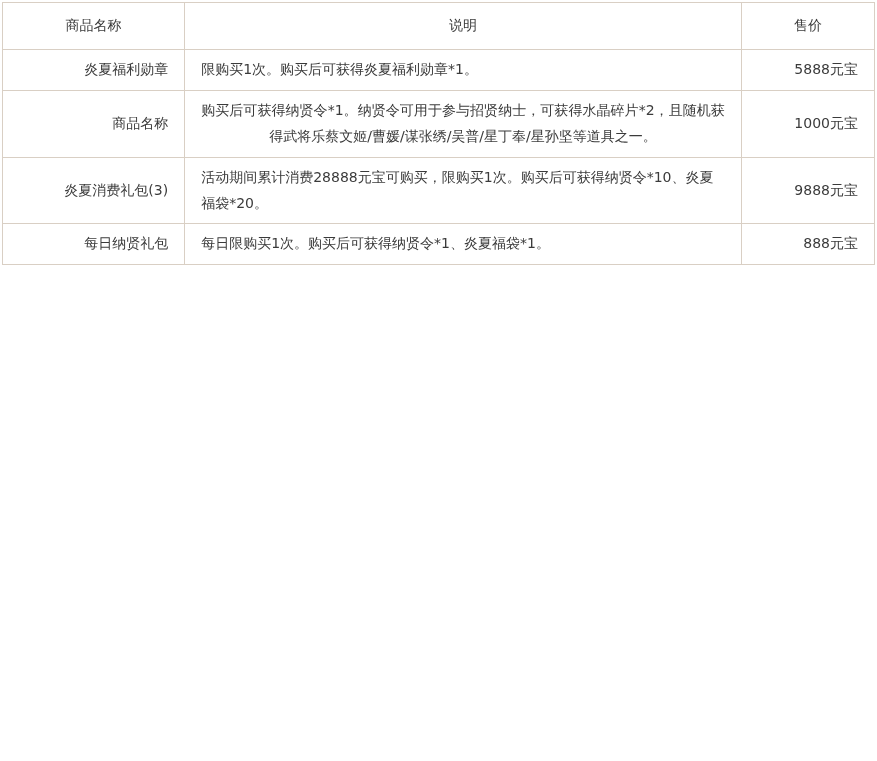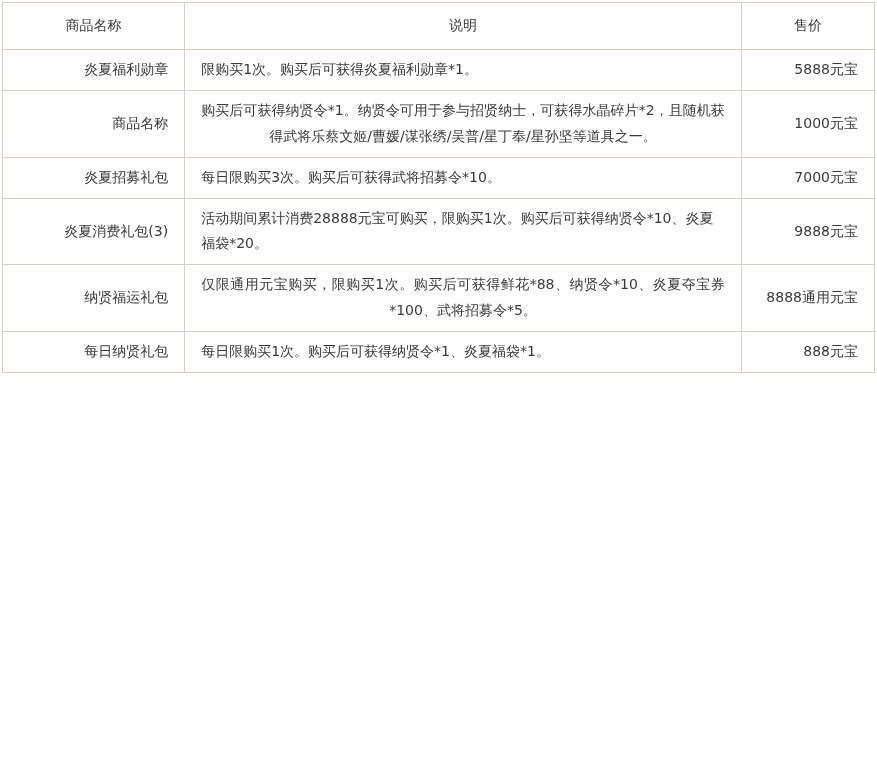--- a/index.html
+++ b/index.html
@@ -85,39 +85,29 @@
       </tr>
 
 
       <tr>
         <td class="cell-name">商品名称</td>
         <td class="cell-desc desc-long">购买后可获得纳贤令*1。纳贤令可用于参与招贤纳士，可获得水晶碎片*2，且随机获得武将乐蔡文姬/曹媛/谋张绣/吴普/星丁奉/星孙坚等道具之一。</td>
         <td class="cell-price">1000元宝</td>
       </tr>
 
 
-      <tr>
-        <td class="cell-name">炎夏招募礼包</td>
-        <td class="cell-desc">每日限购买3次。购买后可获得武将招募令*10。</td>
-        <td class="cell-price">7000元宝</td>
-      </tr>
 
 
 
       <tr>
         <td class="cell-name">炎夏消费礼包(3)</td>
         <td class="cell-desc">活动期间累计消费28888元宝可购买，限购买1次。购买后可获得纳贤令*10、炎夏福袋*20。</td>
         <td class="cell-price">9888元宝</td>
       </tr>
 
-      <tr>
-        <td class="cell-name">纳贤福运礼包</td>
-        <td class="cell-desc desc-long">仅限通用元宝购买，限购买1次。购买后可获得鲜花*88、纳贤令*10、炎夏夺宝券*100、武将招募令*5。</td>
-        <td class="cell-price">8888通用元宝</td>
-      </tr>
 
       <tr>
         <td class="cell-name">每日纳贤礼包</td>
         <td class="cell-desc">每日限购买1次。购买后可获得纳贤令*1、炎夏福袋*1。</td>
         <td class="cell-price">888元宝</td>
       </tr>
 
     </tbody>
   </table>
 </div>

